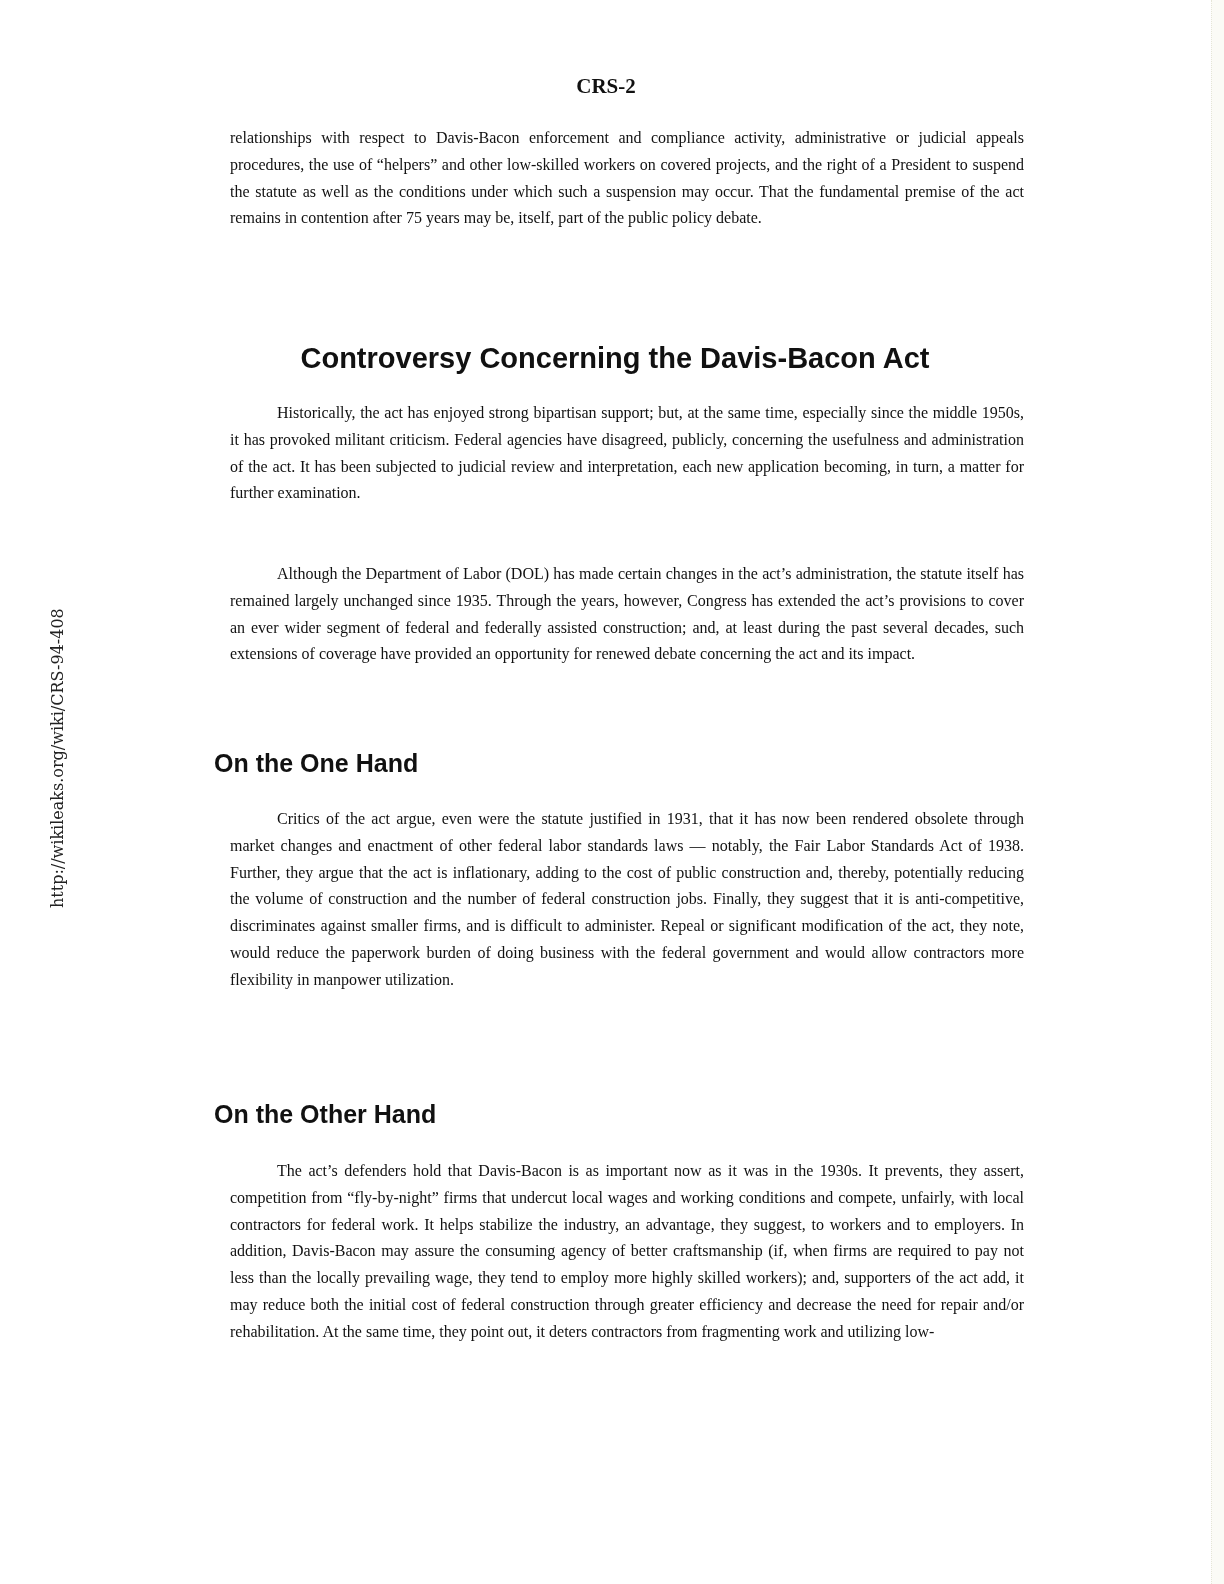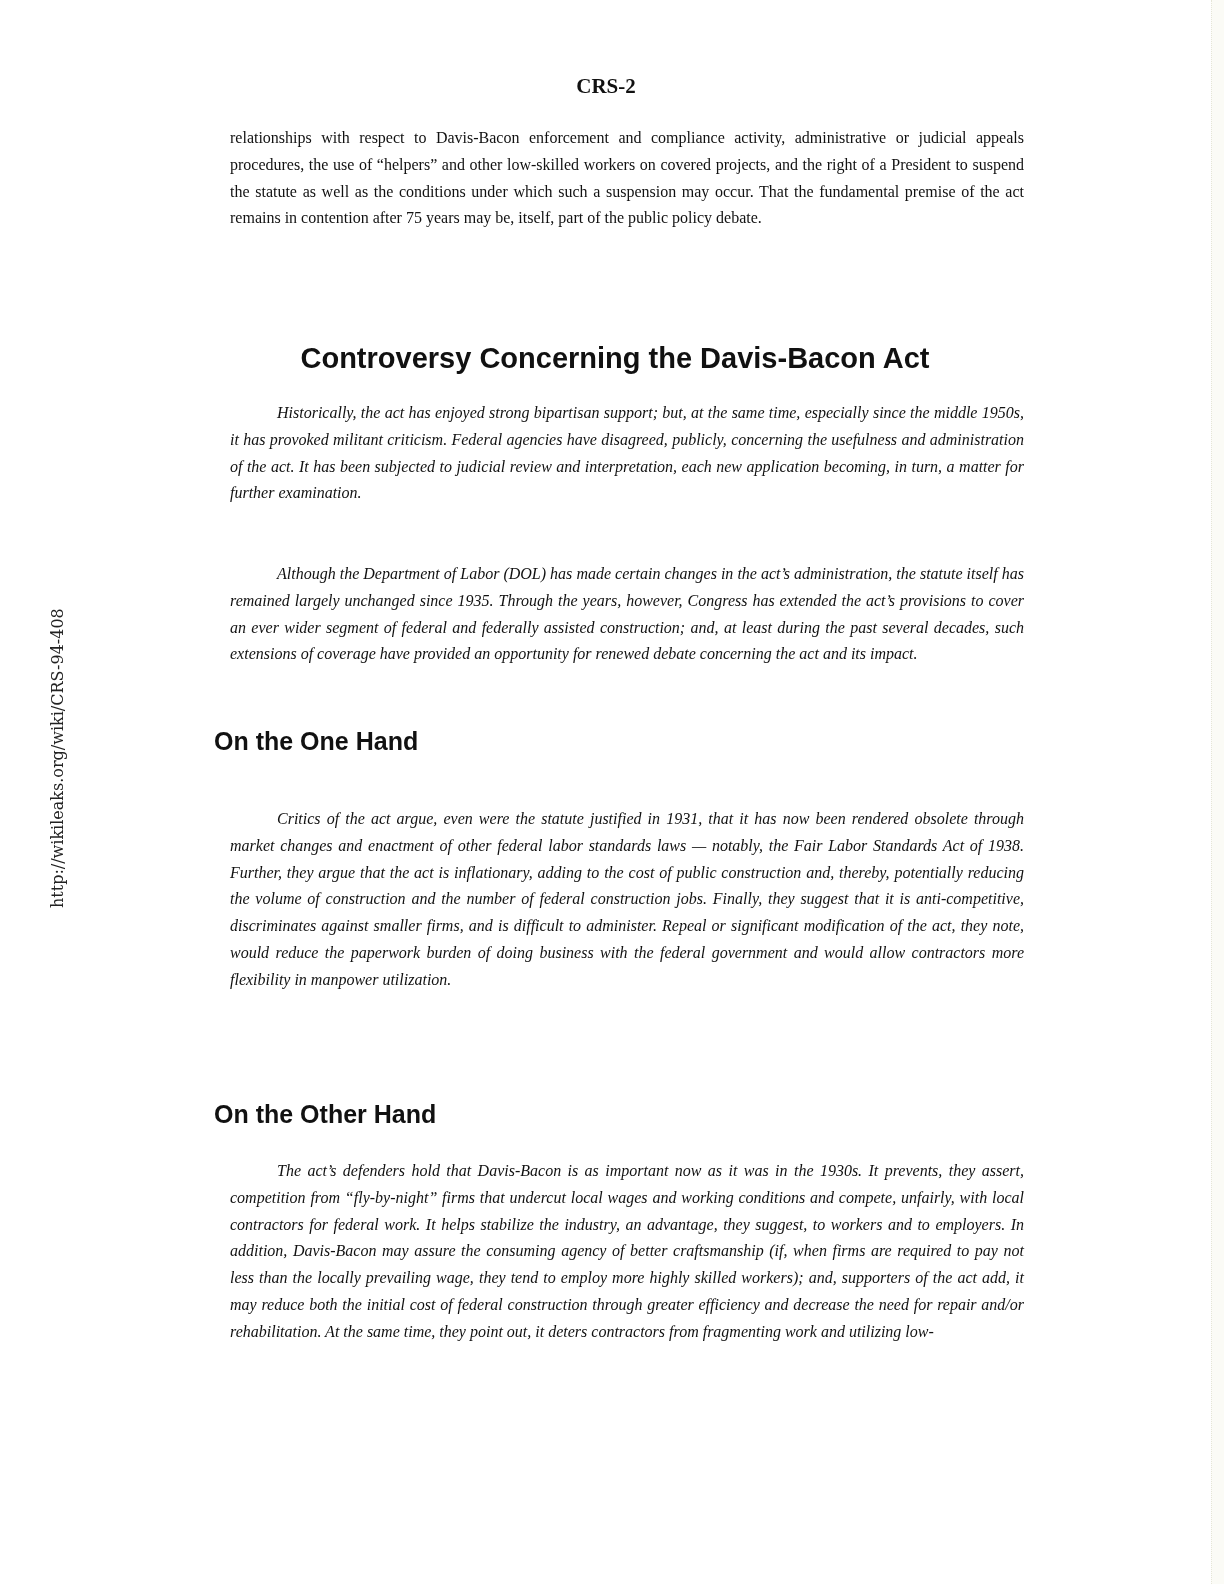--- a/index.html
+++ b/index.html
@@ -1,20 +1,20 @@
 <!DOCTYPE html>
 <html><head>
 <meta charset="utf-8">
 <style>
   html, body { margin:0; padding:0; background:#ffffff; }
   body { width:1224px; height:1584px; position:relative; overflow:hidden; font-family:"Liberation Serif", serif; color:#111; }
   .page-num { position:absolute; top:74px; left:0; width:1212px; text-align:center; font-size:21px;font-weight:bold; }
   .sidebar-url { position:absolute; left:48px; top:908px; transform-origin:left top; transform:rotate(-90deg); font-size:16px; white-space:nowrap; font-family:"DejaVu Serif", serif; color:#222; }
   .body-text { position:absolute; left:230px; width:794px; font-size:16px; line-height:26.8px; text-align:justify; margin:0; }
-  .indent { text-indent:47px;font-style:italic; }
+  .indent { text-indent:47px; }
   .h1 { position:absolute; left:214px; width:794px; text-align:center; font-family:"Liberation Sans", sans-serif; font-weight:bold; font-size:29px; margin:4px; }
   .h2 { position:absolute; left:214px; font-family:"Liberation Sans", sans-serif; font-weight:bold; font-size:25px; margin:0; }
   .right-edge { position:absolute; right:0; top:0; width:12px; height:1584px; background:#fbfbf6; border-left:1px dotted #e6e6d8; }
 </style>
 </head>
 <body>
 
 <div class="right-edge"></div>
 
 <div class="page-num">CRS-2</div>
@@ -22,19 +22,19 @@
 <div class="sidebar-url">http://wikileaks.org/wiki/CRS-94-408</div>
 
 <p class="body-text" style="top:125px;">relationships with respect to Davis-Bacon enforcement and compliance activity, administrative or judicial appeals procedures, the use of “helpers” and other low-skilled workers on covered projects, and the right of a President to suspend the statute as well as the conditions under which such a suspension may occur. That the fundamental premise of the act remains in contention after 75 years may be, itself, part of the public policy debate.</p>
 
 <h1 class="h1" style="top:338px;">Controversy Concerning the Davis-Bacon Act</h1>
 
 <p class="body-text indent" style="top:400px;">Historically, the act has enjoyed strong bipartisan support; but, at the same time, especially since the middle 1950s, it has provoked militant criticism. Federal agencies have disagreed, publicly, concerning the usefulness and administration of the act. It has been subjected to judicial review and interpretation, each new application becoming, in turn, a matter for further examination.</p>
 
 <p class="body-text indent" style="top:561px;">Although the Department of Labor (DOL) has made certain changes in the act’s administration, the statute itself has remained largely unchanged since 1935. Through the years, however, Congress has extended the act’s provisions to cover an ever wider segment of federal and federally assisted construction; and, at least during the past several decades, such extensions of coverage have provided an opportunity for renewed debate concerning the act and its impact.</p>
 
-<h2 class="h2" style="top:727px;text-align:center;">On the One Hand</h2>
+<h2 class="h2" style="top:749px;text-align:center;">On the One Hand</h2>
 
 <p class="body-text indent" style="top:806px;">Critics of the act argue, even were the statute justified in 1931, that it has now been rendered obsolete through market changes and enactment of other federal labor standards laws — notably, the Fair Labor Standards Act of 1938. Further, they argue that the act is inflationary, adding to the cost of public construction and, thereby, potentially reducing the volume of construction and the number of federal construction jobs. Finally, they suggest that it is anti-competitive, discriminates against smaller firms, and is difficult to administer. Repeal or significant modification of the act, they note, would reduce the paperwork burden of doing business with the federal government and would allow contractors more flexibility in manpower utilization.</p>
 
 <h2 class="h2" style="top:1100px;">On the Other Hand</h2>
 
 <p class="body-text indent" style="top:1158px;">The act’s defenders hold that Davis-Bacon is as important now as it was in the 1930s. It prevents, they assert, competition from “fly-by-night” firms that undercut local wages and working conditions and compete, unfairly, with local contractors for federal work. It helps stabilize the industry, an advantage, they suggest, to workers and to employers. In addition, Davis-Bacon may assure the consuming agency of better craftsmanship (if, when firms are required to pay not less than the locally prevailing wage, they tend to employ more highly skilled workers); and, supporters of the act add, it may reduce both the initial cost of federal construction through greater efficiency and decrease the need for repair and/or rehabilitation. At the same time, they point out, it deters contractors from fragmenting work and utilizing low-</p>
 
 </body></html>

